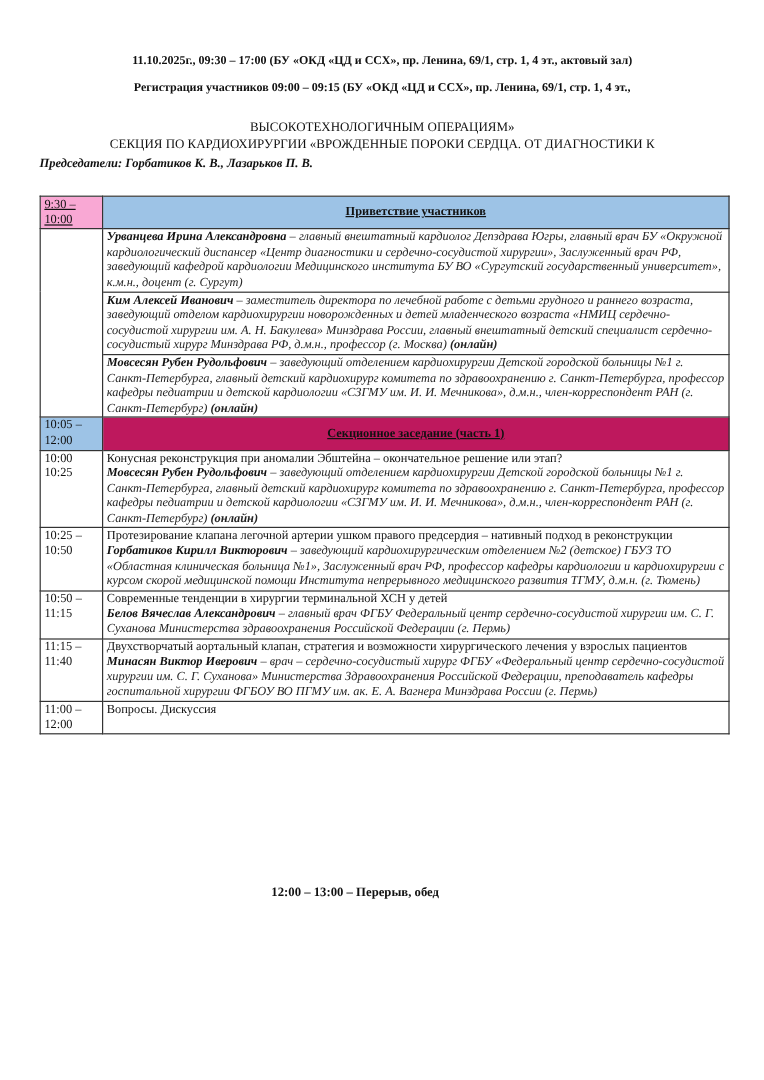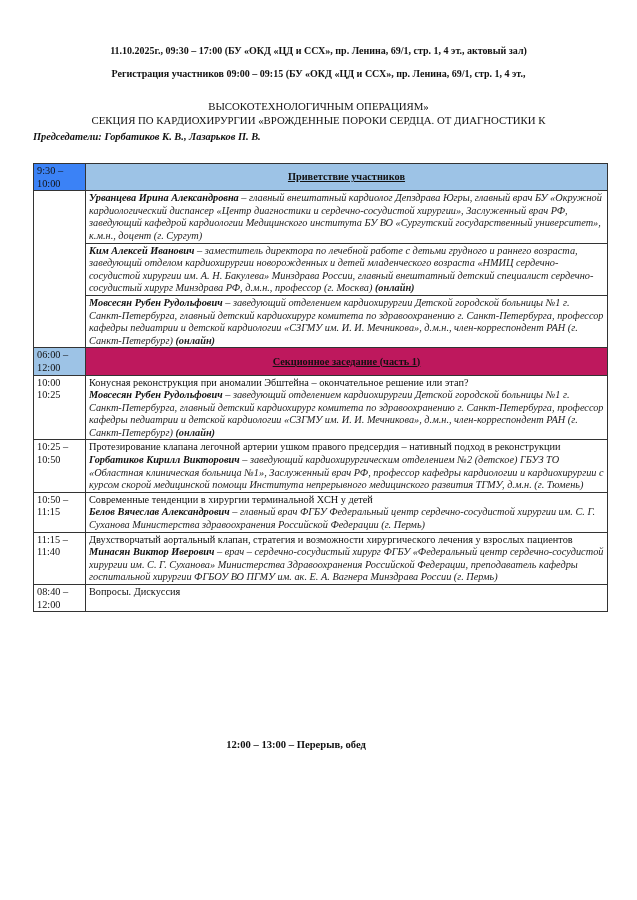--- a/index.html
+++ b/index.html
@@ -41,21 +41,21 @@
     <div>ВЫСОКОТЕХНОЛОГИЧНЫМ ОПЕРАЦИЯМ»</div>
     <div>СЕКЦИЯ ПО КАРДИОХИРУРГИИ «ВРОЖДЕННЫЕ ПОРОКИ СЕРДЦА. ОТ ДИАГНОСТИКИ К</div>
   </div>
 
   <div id="chairs">Председатели: Горбатиков К. В., Лазарьков П. В.</div>
 
   <table class="prog">
     <tbody>
 
       <tr class="section">
-        <td class="time" style="background: #3b82f6;">
+        <td class="time" style="background: #f9a8d4; text-decoration: underline;">
           <div>9:30 –</div>
           <div>10:00</div>
         </td>
         <td class="sect-title" style="background: rgb(157, 195, 230);">Приветствие участников</td>
       </tr>
       <tr>
         <td class="time" rowspan="3"></td>
         <td class="spk">
           <span class="nm">Урванцева Ирина Александровна</span><span> – главный внештатный кардиолог Депздрава Югры, главный врач БУ «Окружной кардиологический диспансер «Центр диагностики и сердечно-сосудистой хирургии», Заслуженный врач РФ, заведующий кафедрой кардиологии Медицинского института БУ ВО «Сургутский государственный университет», к.м.н., доцент (г. Сургут)</span><span class="on"></span>
         </td>
@@ -66,21 +66,21 @@
         </td>
       </tr>
       <tr>
         <td class="spk">
           <span class="nm">Мовсесян Рубен Рудольфович</span><span> – заведующий отделением кардиохирургии Детской городской больницы №1 г. Санкт-Петербурга, главный детский кардиохирург комитета по здравоохранению г. Санкт-Петербурга, профессор кафедры педиатрии и детской кардиологии «СЗГМУ им. И. И. Мечникова», д.м.н., член-корреспондент РАН (г. Санкт-Петербург) </span><span class="on">(онлайн)</span>
         </td>
       </tr>
 
       <tr class="section">
         <td class="time" style="background: rgb(157, 195, 230);">
-          <div>06:00 –</div>
+          <div>10:05 –</div>
           <div>12:00</div>
         </td>
         <td class="sect-title" style="background: #be185d;">Секционное заседание (часть 1)</td>
       </tr>
 
       <tr>
         <td class="time">
           <div>10:00</div>
           <div>10:25</div>
         </td>
@@ -114,21 +114,21 @@
           <div>11:15 –</div>
           <div>11:40</div>
         </td>
         <td>
           <div class="topic">Двухстворчатый аортальный клапан, стратегия и возможности хирургического лечения у взрослых пациентов</div>
           <div class="spk"><span class="nm">Минасян Виктор Иверович</span><span> – врач – сердечно-сосудистый хирург ФГБУ «Федеральный центр сердечно-сосудистой хирургии им. С. Г. Суханова» Министерства Здравоохранения Российской Федерации, преподаватель кафедры госпитальной хирургии ФГБОУ ВО ПГМУ им. ак. Е. А. Вагнера Минздрава России (г. Пермь)</span><span class="on"></span></div>
         </td>
       </tr>
       <tr>
         <td class="time">
-          <div>08:40 –</div>
+          <div>11:00 –</div>
           <div>12:00</div>
         </td>
         <td>
           <div class="topic">Вопросы. Дискуссия</div>
         </td>
       </tr>
     </tbody>
   </table>
 
   <div id="break">12:00 – 13:00 – Перерыв, обед</div>

